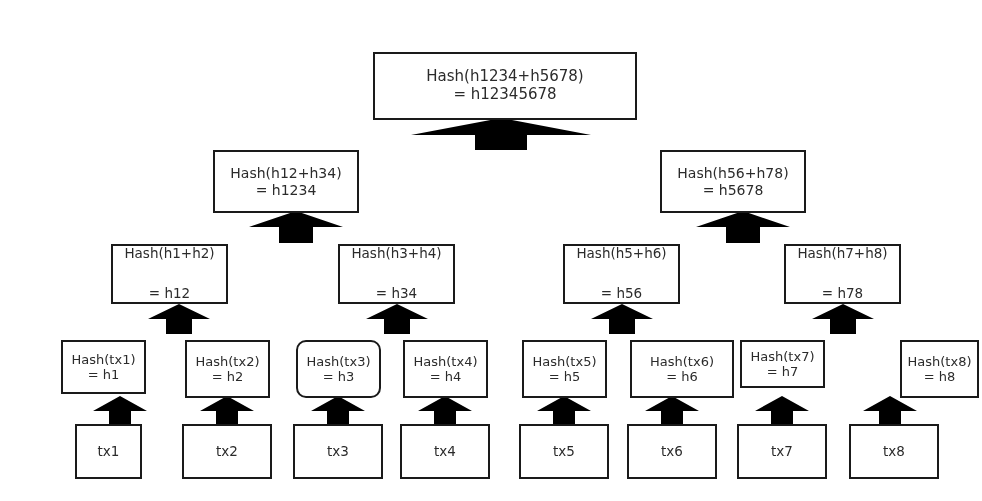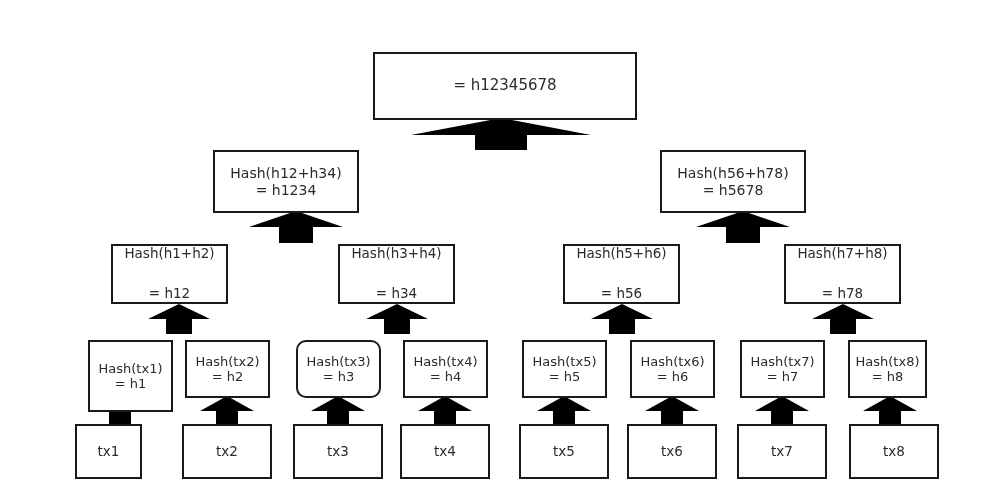--- a/index.html
+++ b/index.html
@@ -123,20 +123,21 @@
       <polygon points="27,0 54,15 38,15 38,30 16,30 16,15 0,15" fill="#000000"></polygon>
     </svg>
   </div>
   <div class="arrow" style="left:863px; top:396px; width:54px; height:30px;">
     <svg width="54" height="30" viewBox="0 0 54 30">
       <polygon points="27,0 54,15 38,15 38,30 16,30 16,15 0,15" fill="#000000"></polygon>
     </svg>
   </div>
 
   <div class="node root-node" style="left:373px; top:52px; width:264px; height:68px;">
+    <span class="l1">Hash(h1234+h5678)</span>
     <span class="l2">= h12345678</span>
   </div>
 
   <div class="node lvl2-node" style="left:213px; top:150px; width:146px; height:63px;">
     <span class="l1">Hash(h12+h34)</span>
     <span class="l2">= h1234</span>
   </div>
   <div class="node lvl2-node" style="left:660px; top:150px; width:146px; height:63px;">
     <span class="l1">Hash(h56+h78)</span>
     <span class="l2">= h5678</span>
@@ -152,49 +153,49 @@
   </div>
   <div class="node lvl3-node" style="left:563px; top:244px; width:117px; height:60px;">
     <span class="l1">Hash(h5+h6)</span>
     <span class="l2">= h56</span>
   </div>
   <div class="node lvl3-node" style="left:784px; top:244px; width:117px; height:60px;">
     <span class="l1">Hash(h7+h8)</span>
     <span class="l2">= h78</span>
   </div>
 
-  <div class="node leaf-node" style="left:88px; top:340px; width:85px; height:72px;">
+  <div class="node leaf-node" style="left:61px; top:340px; width:85px; height:54px;">
     <span class="l1">Hash(tx1)</span>
     <span class="l2">= h1</span>
   </div>
   <div class="node leaf-node" style="left:185px; top:340px; width:85px; height:58px;">
     <span class="l1">Hash(tx2)</span>
     <span class="l2">= h2</span>
   </div>
   <div class="node leaf-node" style="left:296px; top:340px; width:85px; height:58px;border-radius:10px;">
     <span class="l1">Hash(tx3)</span>
     <span class="l2">= h3</span>
   </div>
   <div class="node leaf-node" style="left:403px; top:340px; width:85px; height:58px;">
     <span class="l1">Hash(tx4)</span>
     <span class="l2">= h4</span>
   </div>
   <div class="node leaf-node" style="left:522px; top:340px; width:85px; height:58px;">
     <span class="l1">Hash(tx5)</span>
     <span class="l2">= h5</span>
   </div>
-  <div class="node leaf-node" style="left:630px; top:340px; width:85px; height:58px;">
+  <div class="node leaf-node" style="left:630px; top:340px; width:104px; height:58px;">
     <span class="l1">Hash(tx6)</span>
     <span class="l2">= h6</span>
   </div>
-  <div class="node leaf-node" style="left:740px; top:340px; width:85px; height:58px;">
+  <div class="node leaf-node" style="left:740px; top:340px; width:85px; height:48px;">
     <span class="l1">Hash(tx7)</span>
     <span class="l2">= h7</span>
   </div>
-  <div class="node leaf-node" style="left:848px; top:340px; width:79px; height:58px;text-align:right;">
+  <div class="node leaf-node" style="left:900px; top:340px; width:79px; height:58px;text-align:right;">
     <span class="l1">Hash(tx8)</span>
     <span class="l2">= h8</span>
   </div>
 
   <div class="node tx-node" style="left:75px; top:424px; width:67px; height:55px;">
     <span class="l1">tx1</span>
   </div>
   <div class="node tx-node" style="left:182px; top:424px; width:90px; height:55px;">
     <span class="l1">tx2</span>
   </div>

